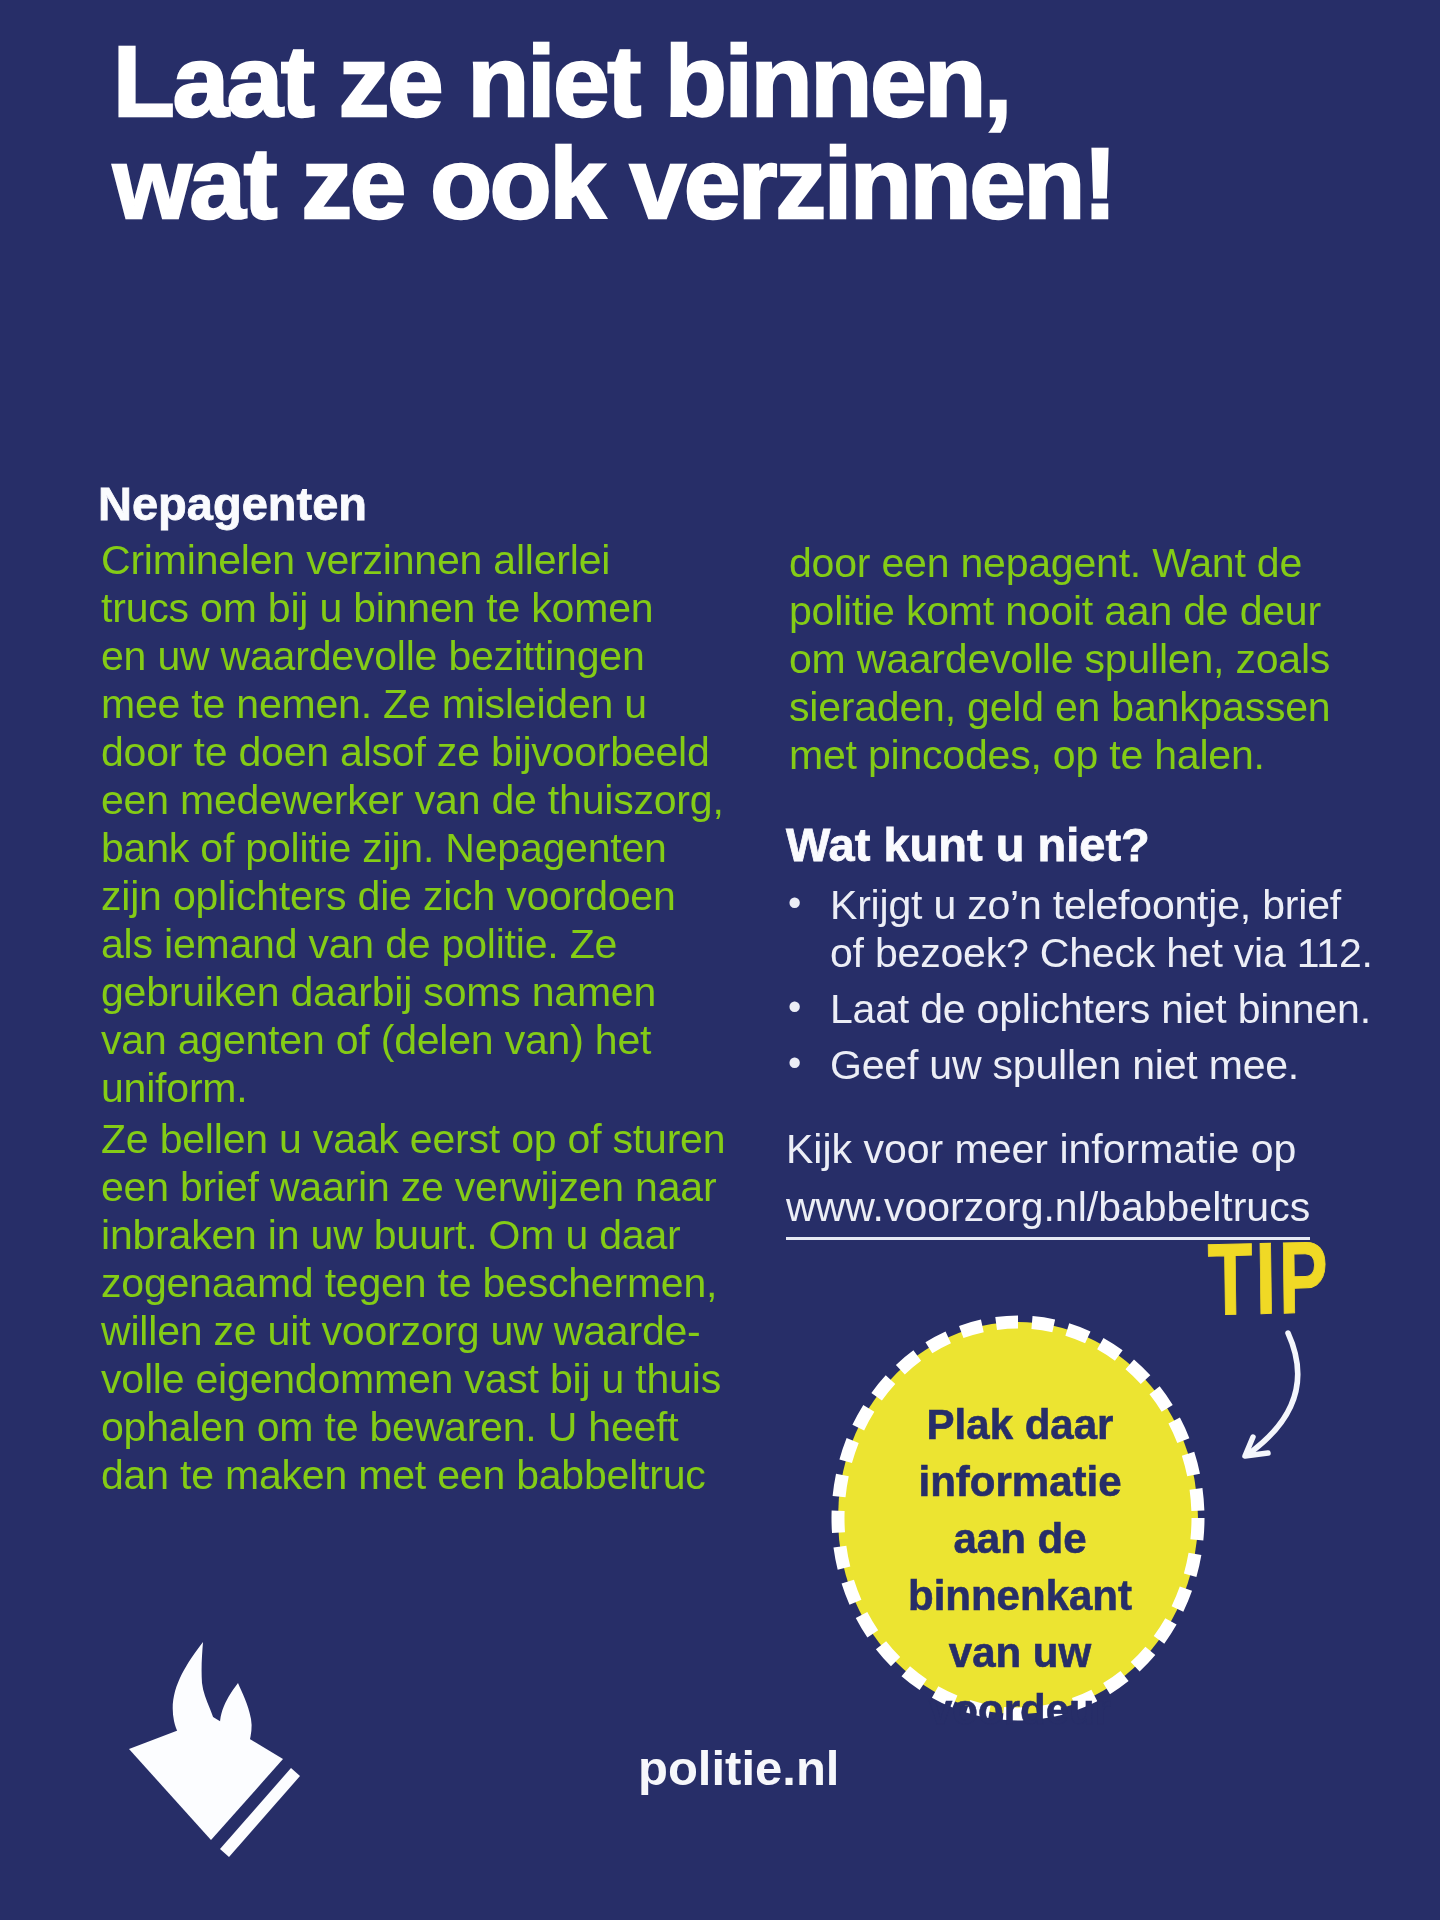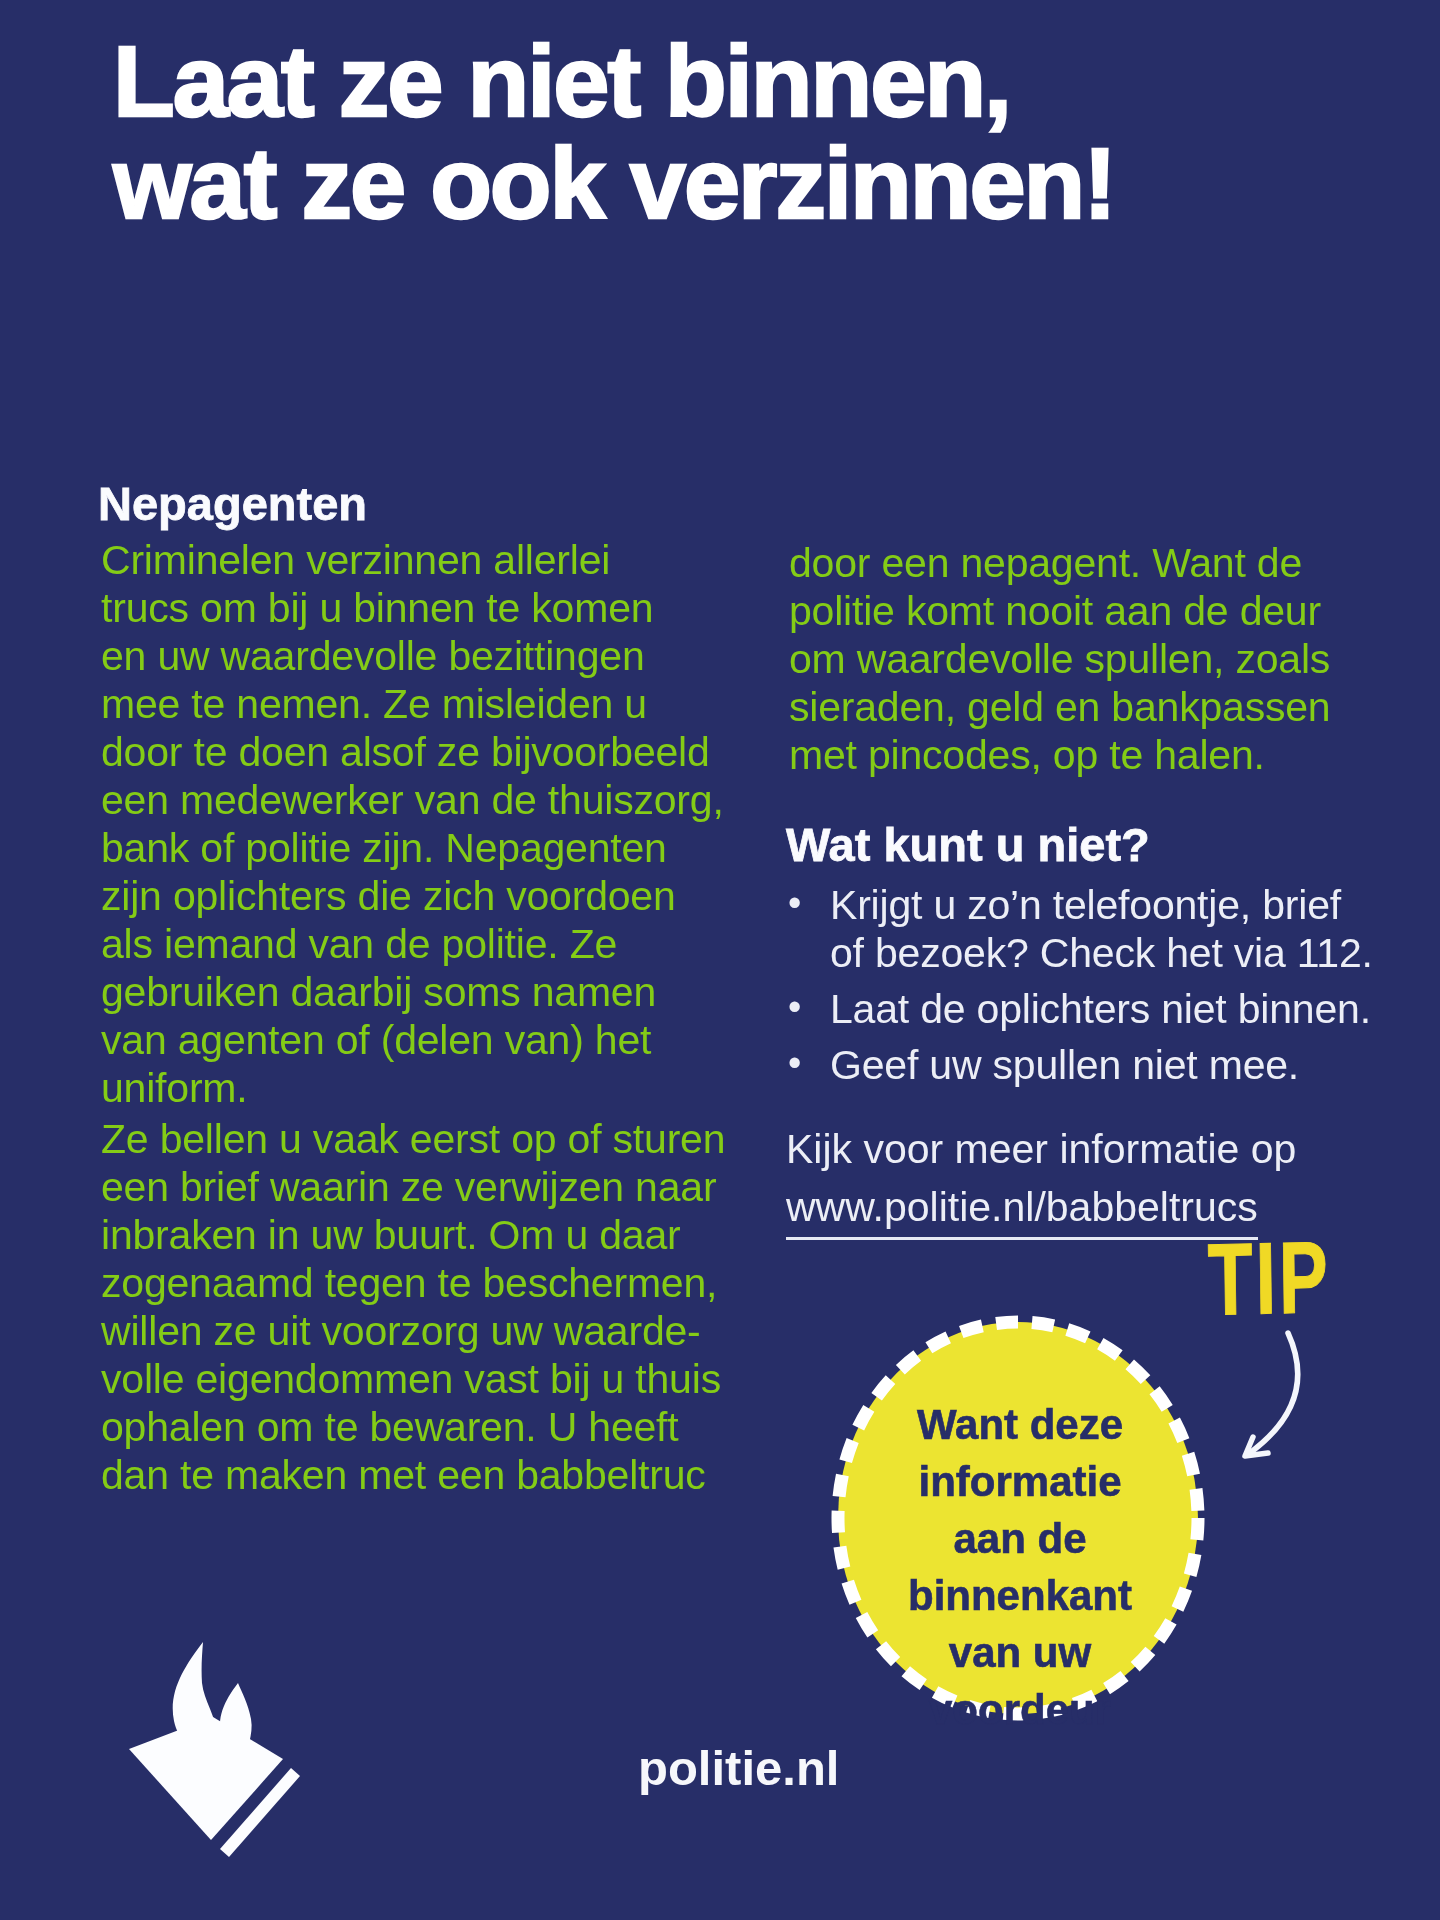--- a/index.html
+++ b/index.html
@@ -115,28 +115,28 @@
         <span class="dot">•</span>
         <span class="pre">Laat de oplichters niet binnen.</span>
       </li>
       <li>
         <span class="dot">•</span>
         <span class="pre">Geef uw spullen niet mee.</span>
       </li>
     </ul>
     <div class="more-info">Kijk voor meer informatie op</div>
     <div class="link-line">
-      <span class="link">www.politie.nl/babbeltrucs</span>
+      <span class="link">www.voorzorg.nl/babbeltrucs</span>
     </div>
   </div>
 
   <svg class="circle-svg" width="400" height="420" viewBox="0 0 400 420">
     <ellipse cx="200" cy="210" rx="180" ry="196" stroke="#ffffff" stroke-width="13" stroke-dasharray="22 14" fill="#ece431"></ellipse>
   </svg>
-  <div class="circle-text pre">Want deze
+  <div class="circle-text pre">Plak daar
 informatie
 aan de
 binnenkant
 van uw
 voordeur</div>
 
   <div class="tip">TIP</div>
 
   <svg class="arrow-svg" width="110" height="160" viewBox="0 0 110 160">
     <path d="M 60,15 Q 92,85 19,137" fill="none" stroke="#f4f6fc" stroke-width="5.5" stroke-linecap="round"></path>

